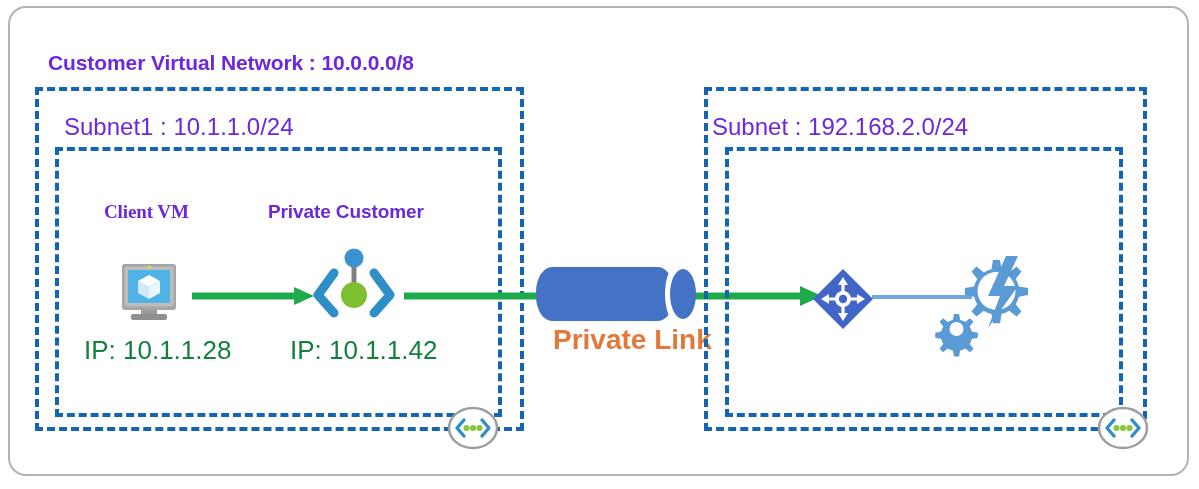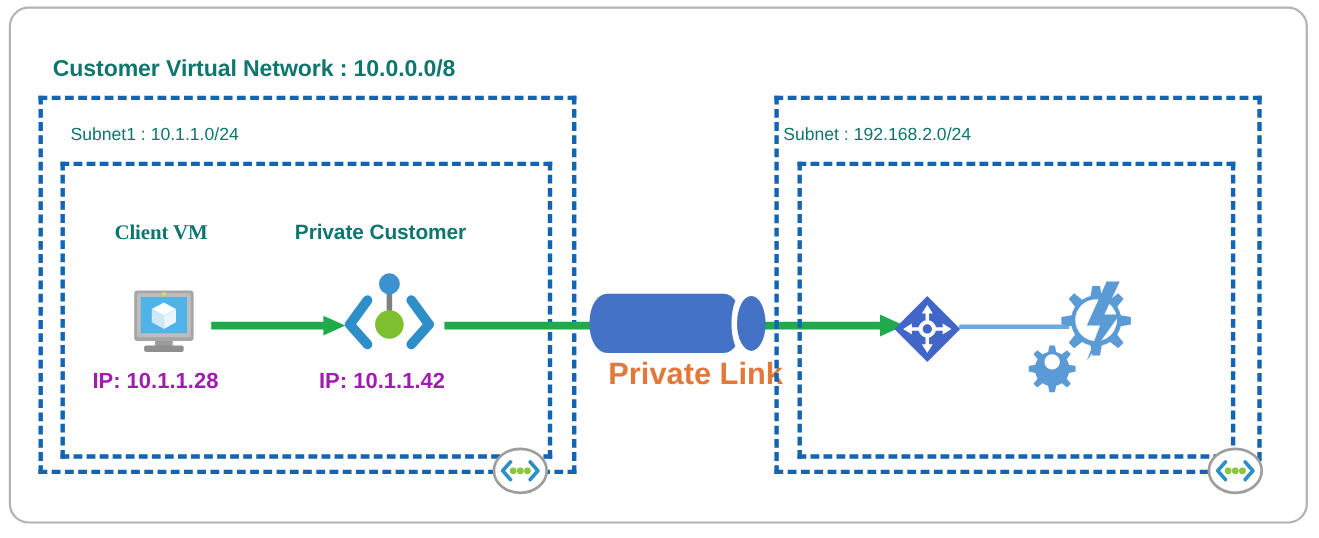--- a/index.html
+++ b/index.html
@@ -32,42 +32,42 @@
   
   .vnet-box, .subnet-box {
     position: absolute;
     box-sizing: border-box;
     border: 4px dashed #1464b4;
     background: transparent;
   }
   
   .lbl {
     position: absolute;
-    color: #0f766e;
+    color: #6d28d9;
     white-space: nowrap;
     line-height: 1;
   }
   .lbl-vnet {
     font-size: 21px;
     font-weight: 600;
     letter-spacing: -0.1px;
   }
   .lbl-subnet {
-    font-size: 16px;
+    font-size: 24px;
     font-weight: 400;
   }
   .lbl-node {
     font-size: 19px;
     font-weight: 600;
     letter-spacing: -0.1px;
   }
   .lbl-ip {
-    font-size: 20px;
-    font-weight: bold;
-    color: #a21caf;
+    font-size: 26px;
+    font-weight: normal;
+    color: #15803d;
   }
   .lbl-link {
     font-size: 28px;
     font-weight: bold;
     color: #e2793b;
   }
   
   .layer {
     position: absolute;
   }

